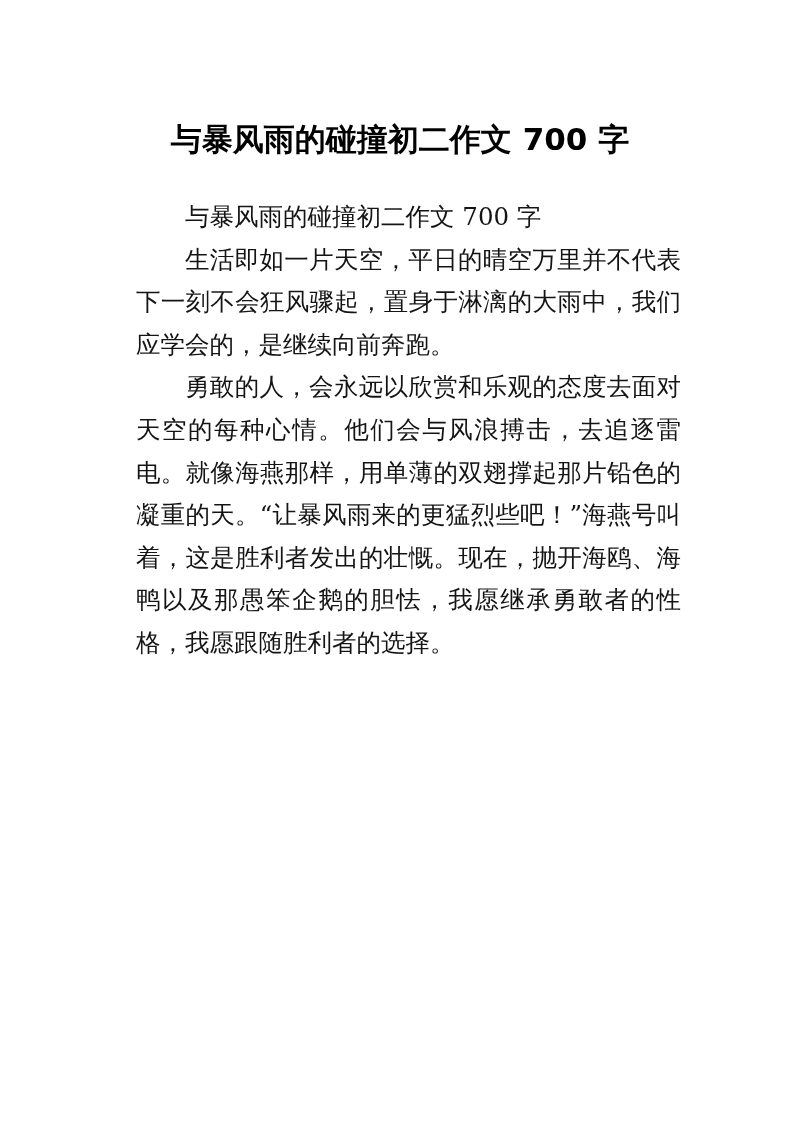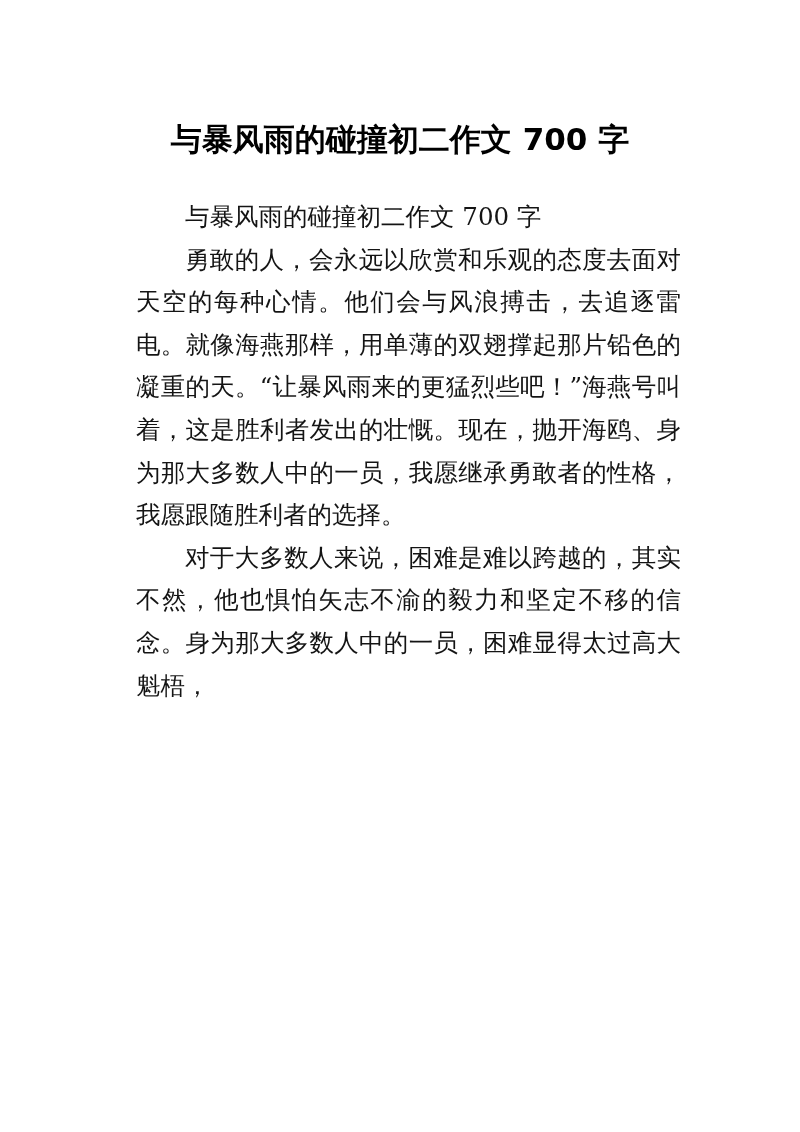--- a/index.html
+++ b/index.html
@@ -56,16 +56,16 @@
       text-indent: 2em;
     }
   </style>
 </head>
 <body>
 
 <div class="page">
   <h1 class="doc-title">与暴风雨的碰撞初二作文 700 字</h1>
   <div class="doc-body">
     <p class="para subtitle">与暴风雨的碰撞初二作文 700 字</p>
-    <p class="para">勇敢的人，会永远以欣赏和乐观的态度去面对天空的每种心情。他们会与风浪搏击，去追逐雷电。就像海燕那样，用单薄的双翅撑起那片铅色的凝重的天。“让暴风雨来的更猛烈些吧！”海燕号叫着，这是胜利者发出的壮慨。现在，抛开海鸥、身为那大多数人中的一员，我愿继承勇敢者的性格，我愿跟随胜利者的选择。</p>
-    <p class="para">对于大多数人来说，困难是难以跨越的，其实不然，他也惧怕矢志不渝的毅力和坚定不移的信念。身为那大多数人中的一员，困难显得太过高大魁梧，</p>
+    <p class="para">生活即如一片天空，平日的晴空万里并不代表下一刻不会狂风骤起，置身于淋漓的大雨中，我们应学会的，是继续向前奔跑。</p>
+    <p class="para">勇敢的人，会永远以欣赏和乐观的态度去面对天空的每种心情。他们会与风浪搏击，去追逐雷电。就像海燕那样，用单薄的双翅撑起那片铅色的凝重的天。“让暴风雨来的更猛烈些吧！”海燕号叫着，这是胜利者发出的壮慨。现在，抛开海鸥、海鸭以及那愚笨企鹅的胆怯，我愿继承勇敢者的性格，我愿跟随胜利者的选择。</p>
   </div>
 </div>
 
 </body></html>

